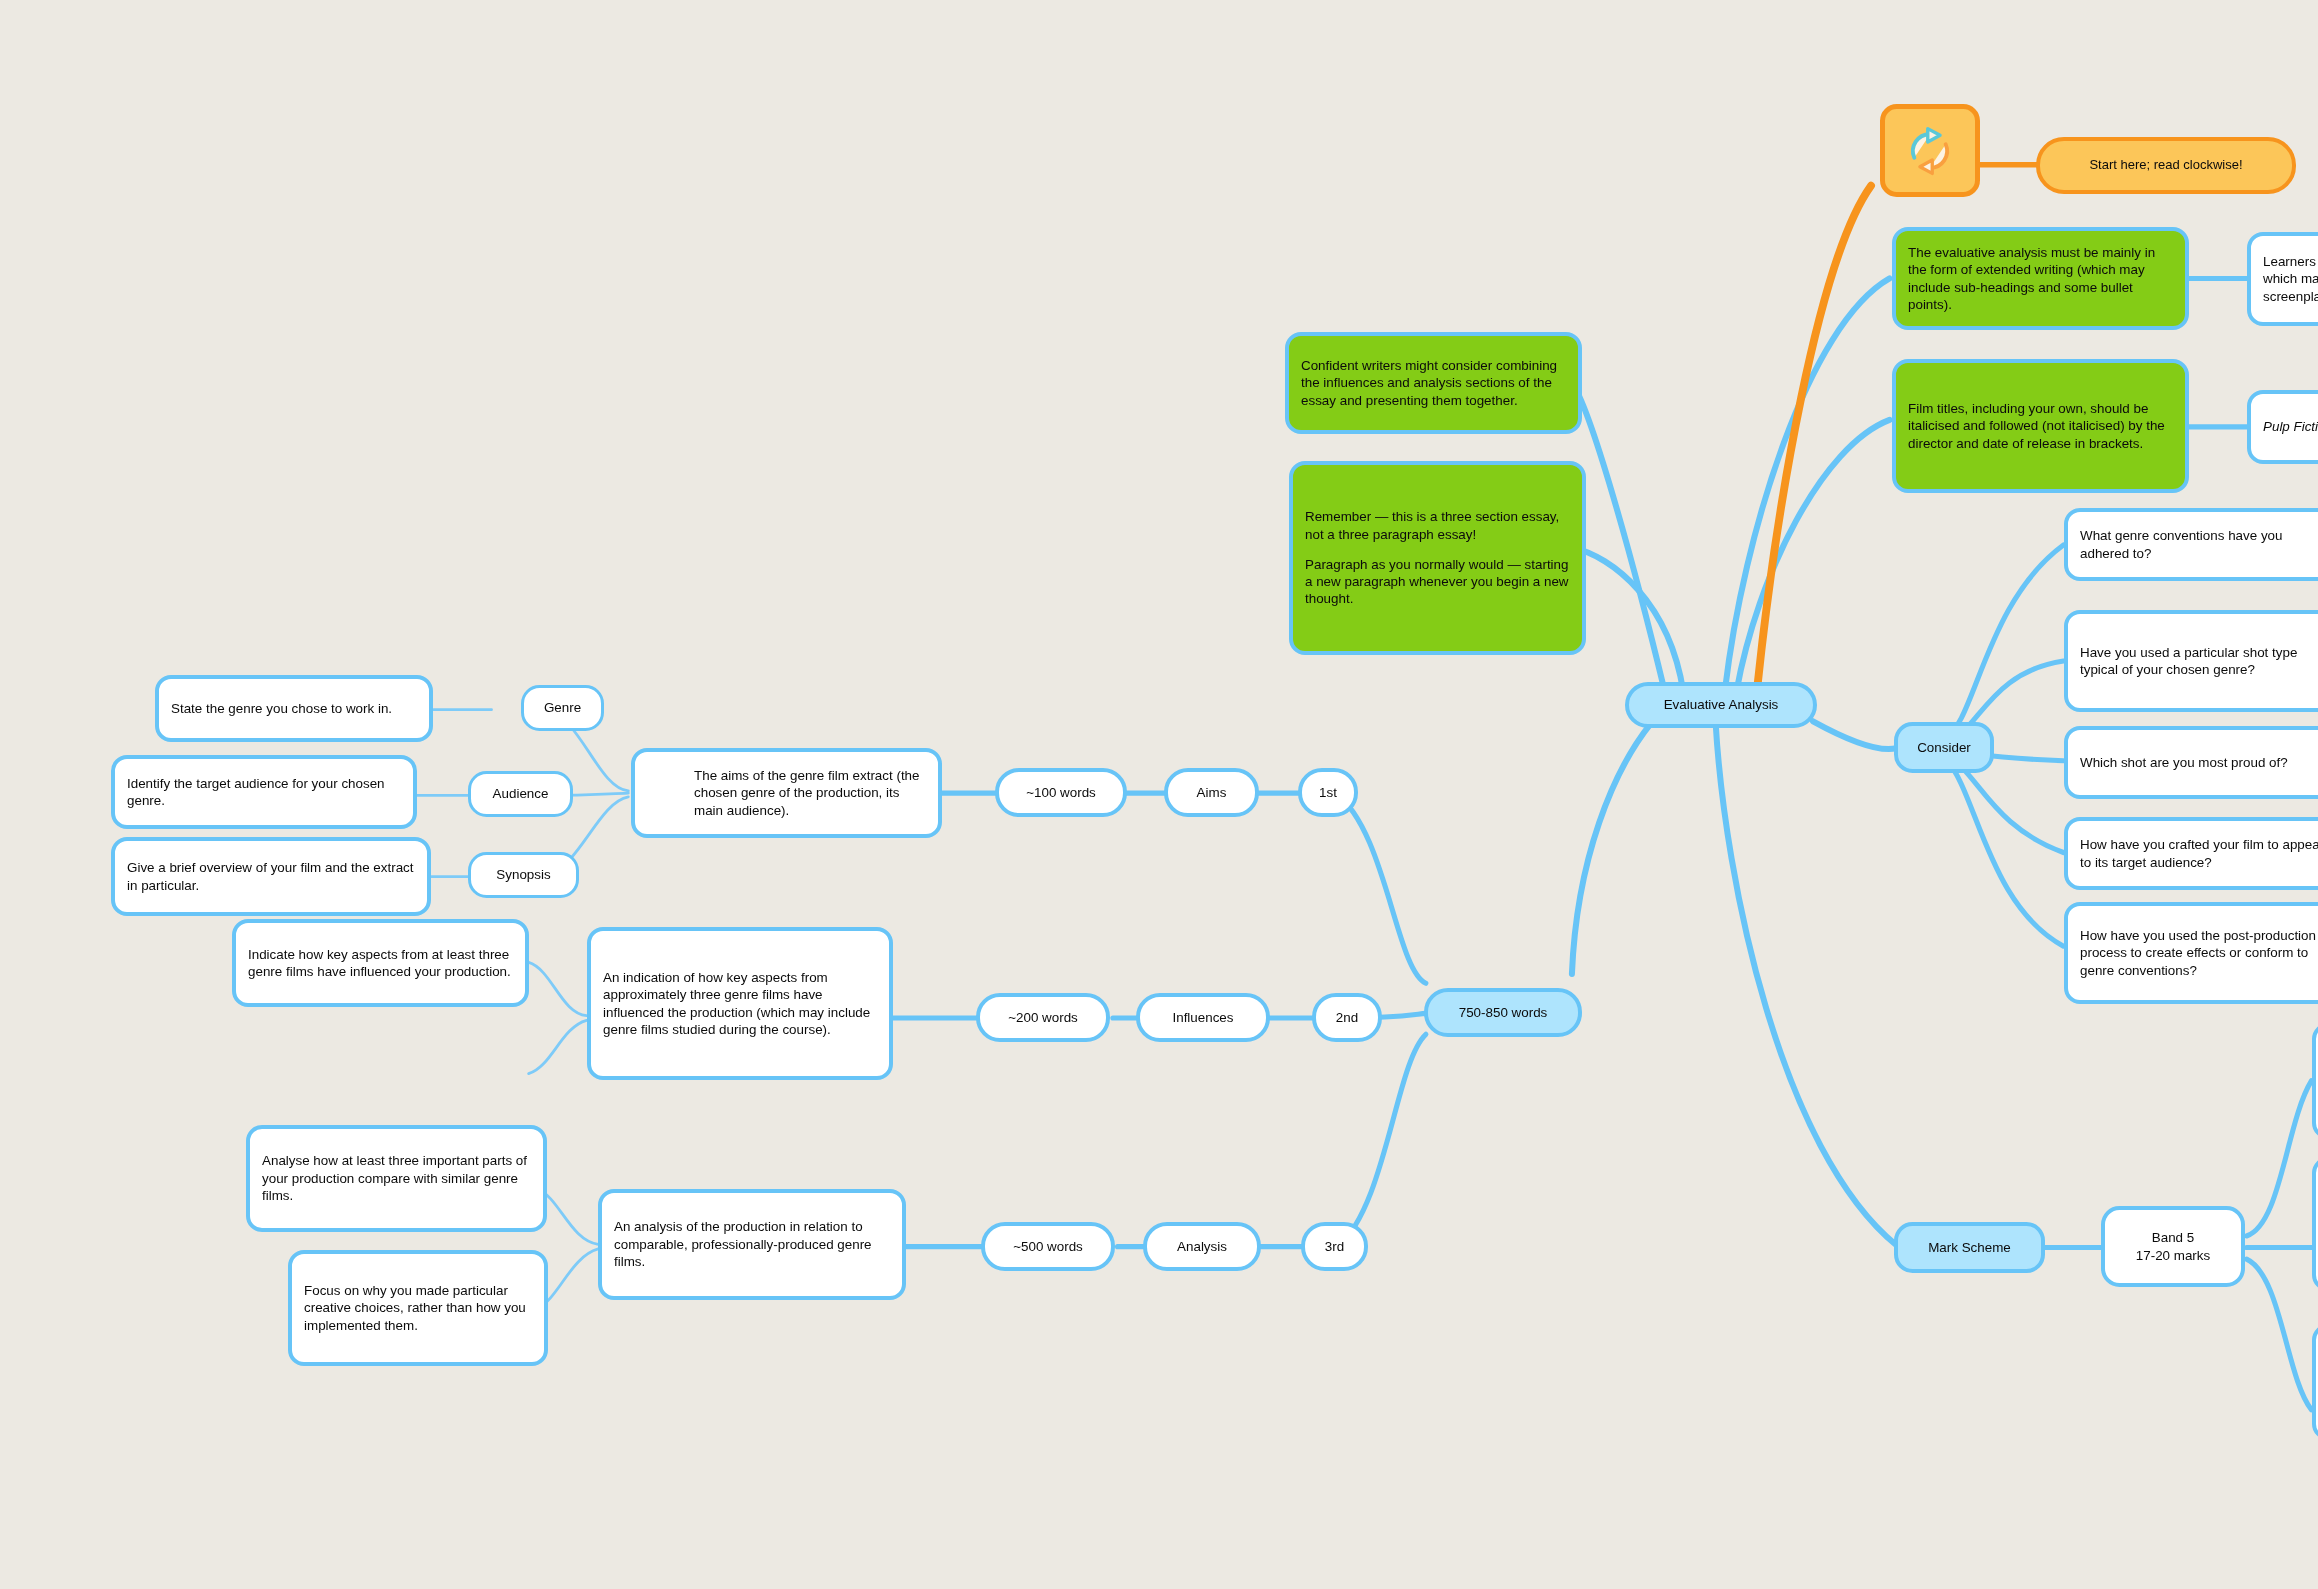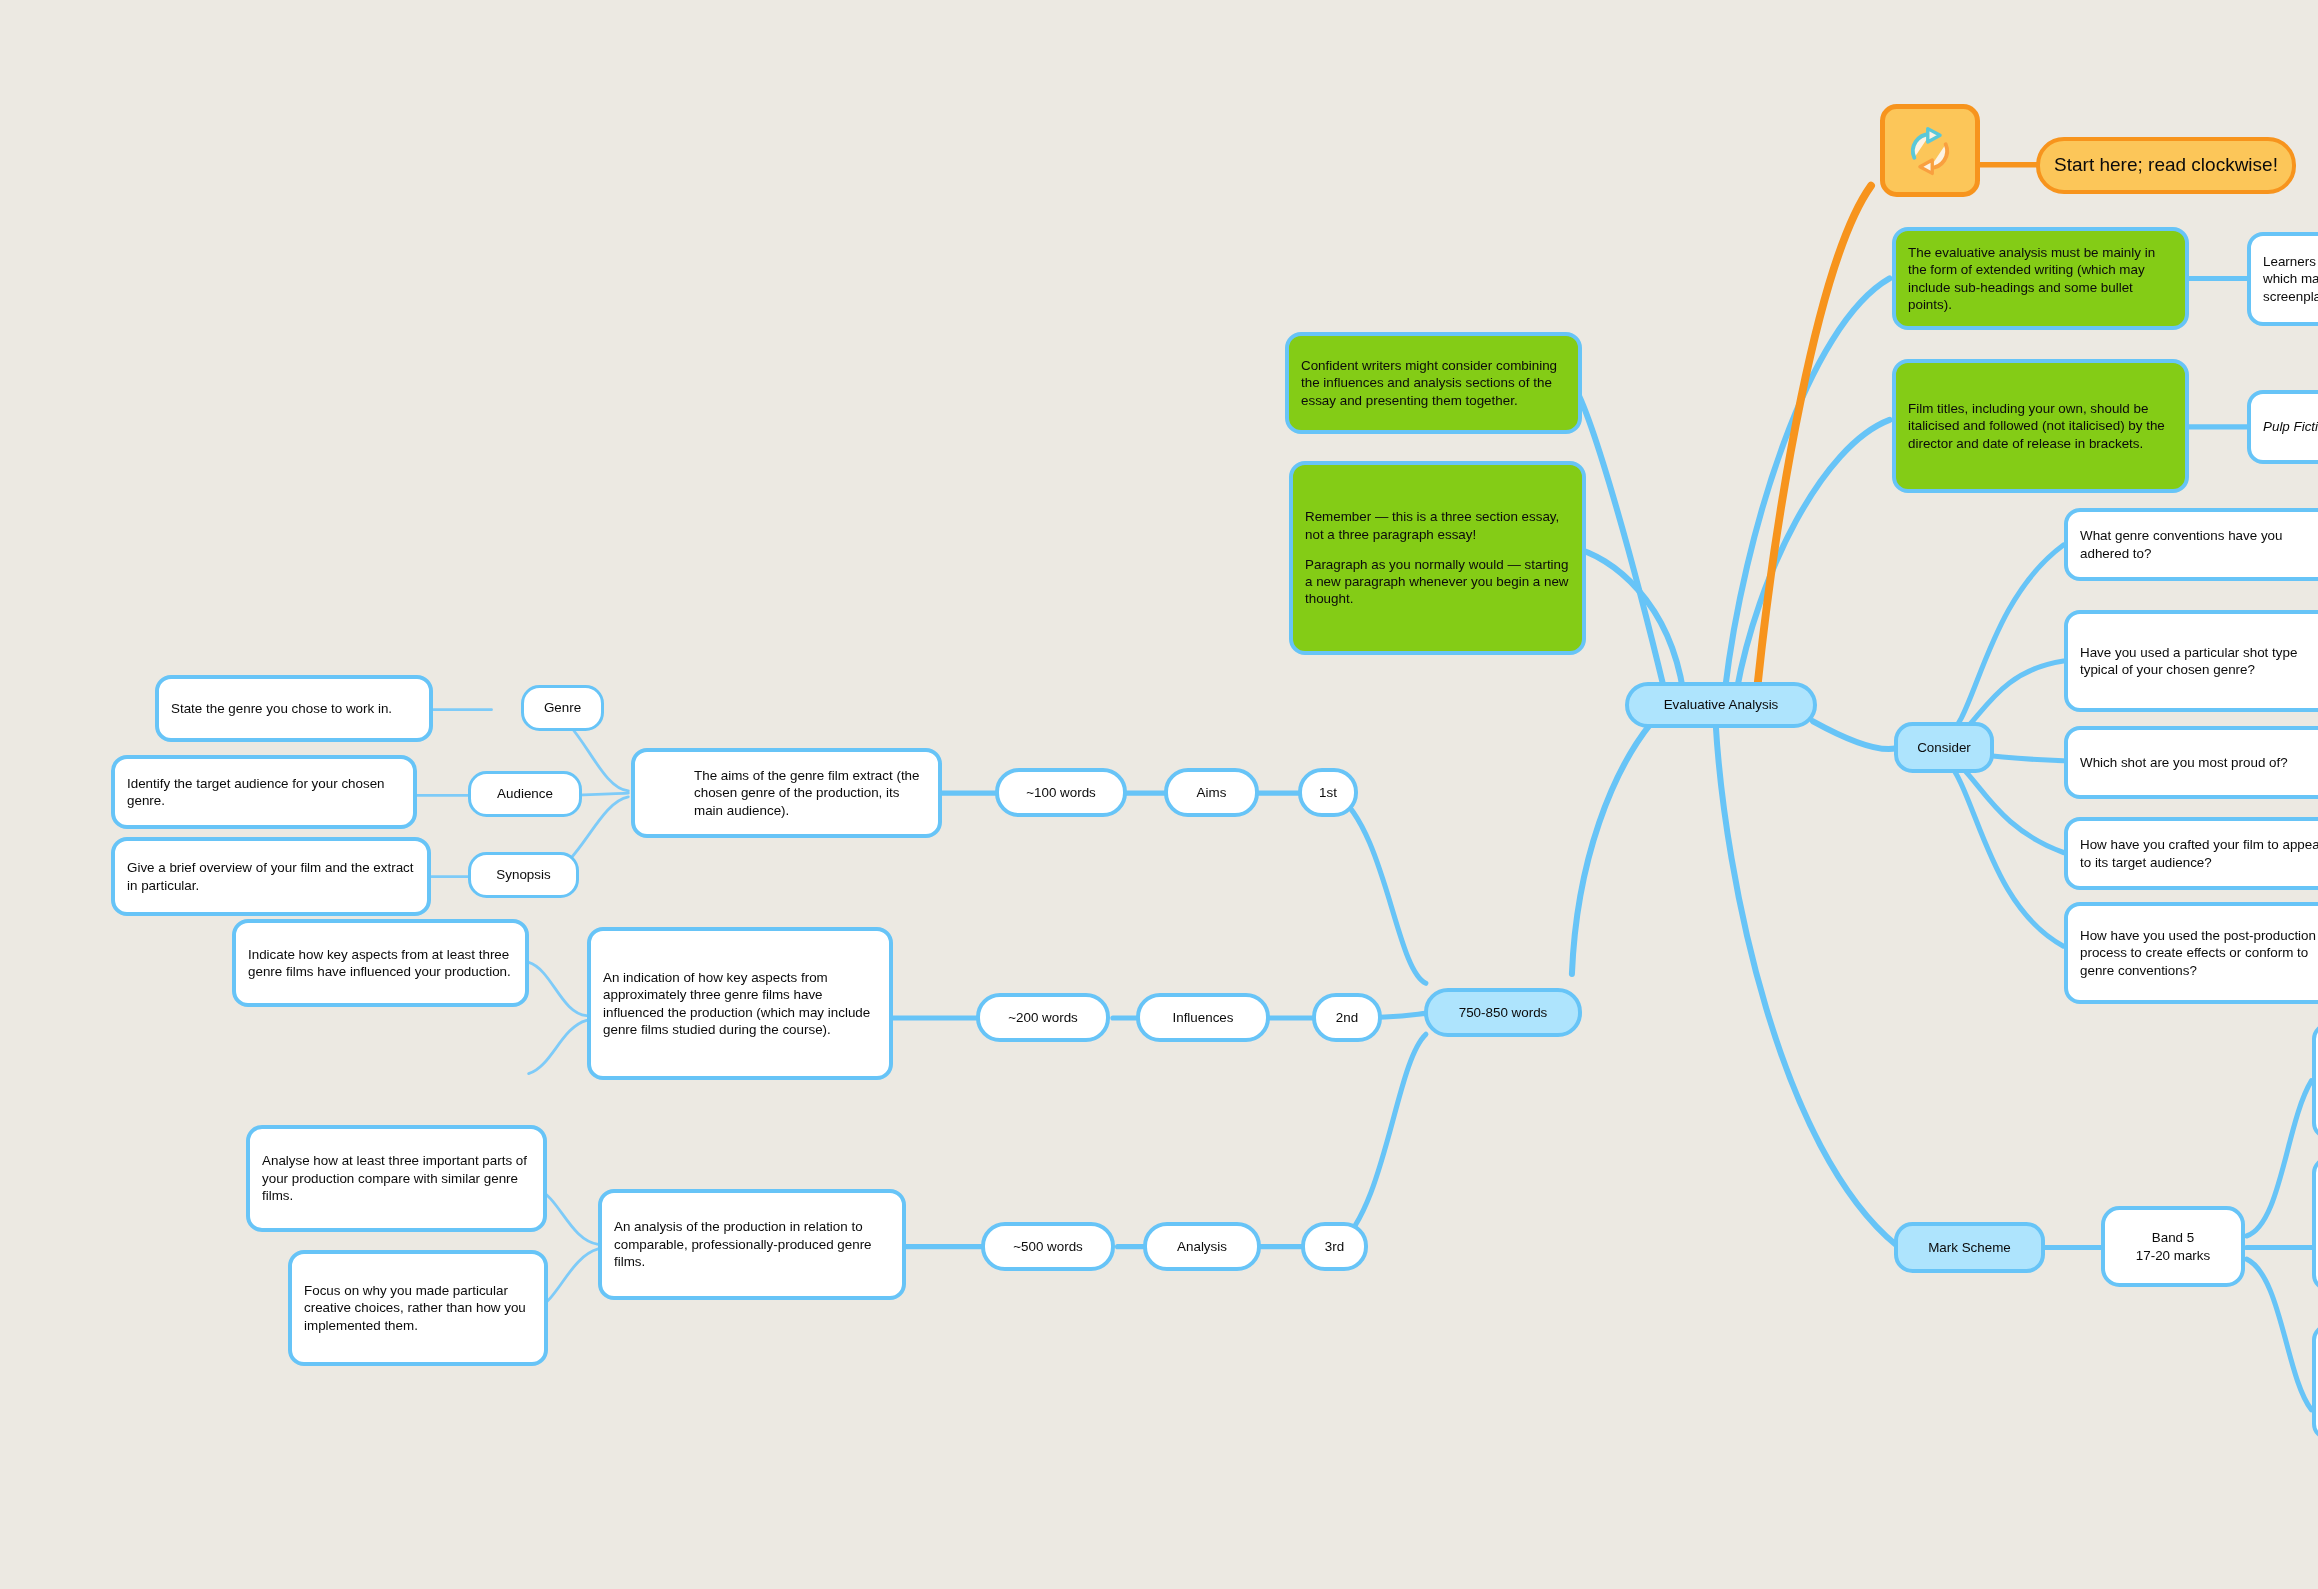--- a/index.html
+++ b/index.html
@@ -38,21 +38,21 @@
     display:block;
     width:100%;
     padding:0 12px;
   }
   .node.center-txt .txt{ text-align:center; }
 
   
   .fill-lightblue{ background:#84cc16; }
   .fill-hub{ background:#aee4fd; }
   .fill-orange{ background:#fcc659; border-color:#f7941d; }
-  .s-mid{ font-size:19px;justify-content:center; }
+  .s-mid{ font-size:13px;justify-content:center; }
   .s-body{ font-size:13.4px; }
 
   .node.thin{ border-width:3.7px; }
 
   
   .icon-tile{
     position:absolute;
     box-sizing:border-box;
     background:#fcc659;
     border:5.1px solid #f7941d;
@@ -283,21 +283,21 @@
   <div class="node s-body" style="left:587px; top:927px; width:306px; height:153px;">
     <span class="txt">An indication of how key aspects from approximately three genre films have influenced the production (which may include genre films studied during the course).</span>
   </div>
   <div class="node s-body" style="left:598px; top:1189px; width:308px; height:111px;">
     <span class="txt">An analysis of the production in relation to comparable, professionally-produced genre films.</span>
   </div>
 
   <div class="node thin s-body center-txt" style="left:482px; top:685px; width:83px; height:46px; border-radius:18.5px;margin-left:39px;">
     <span class="txt">Genre</span>
   </div>
-  <div class="node thin s-body center-txt" style="left:468px; top:771px; width:114px; height:46px; border-radius:18.5px;">
+  <div class="node thin s-body center-txt" style="left:468px; top:771px; width:105px; height:46px; border-radius:18.5px;">
     <span class="txt">Audience</span>
   </div>
   <div class="node thin s-body center-txt" style="left:468px; top:852px; width:111px; height:46px; border-radius:18.5px;">
     <span class="txt">Synopsis</span>
   </div>
 
   <div class="node s-body" style="left:155px; top:675px; width:278px; height:67px;">
     <span class="txt">State the genre you chose to work in.</span>
   </div>
   <div class="node s-body" style="left:111px; top:755px; width:306px; height:74px;">

